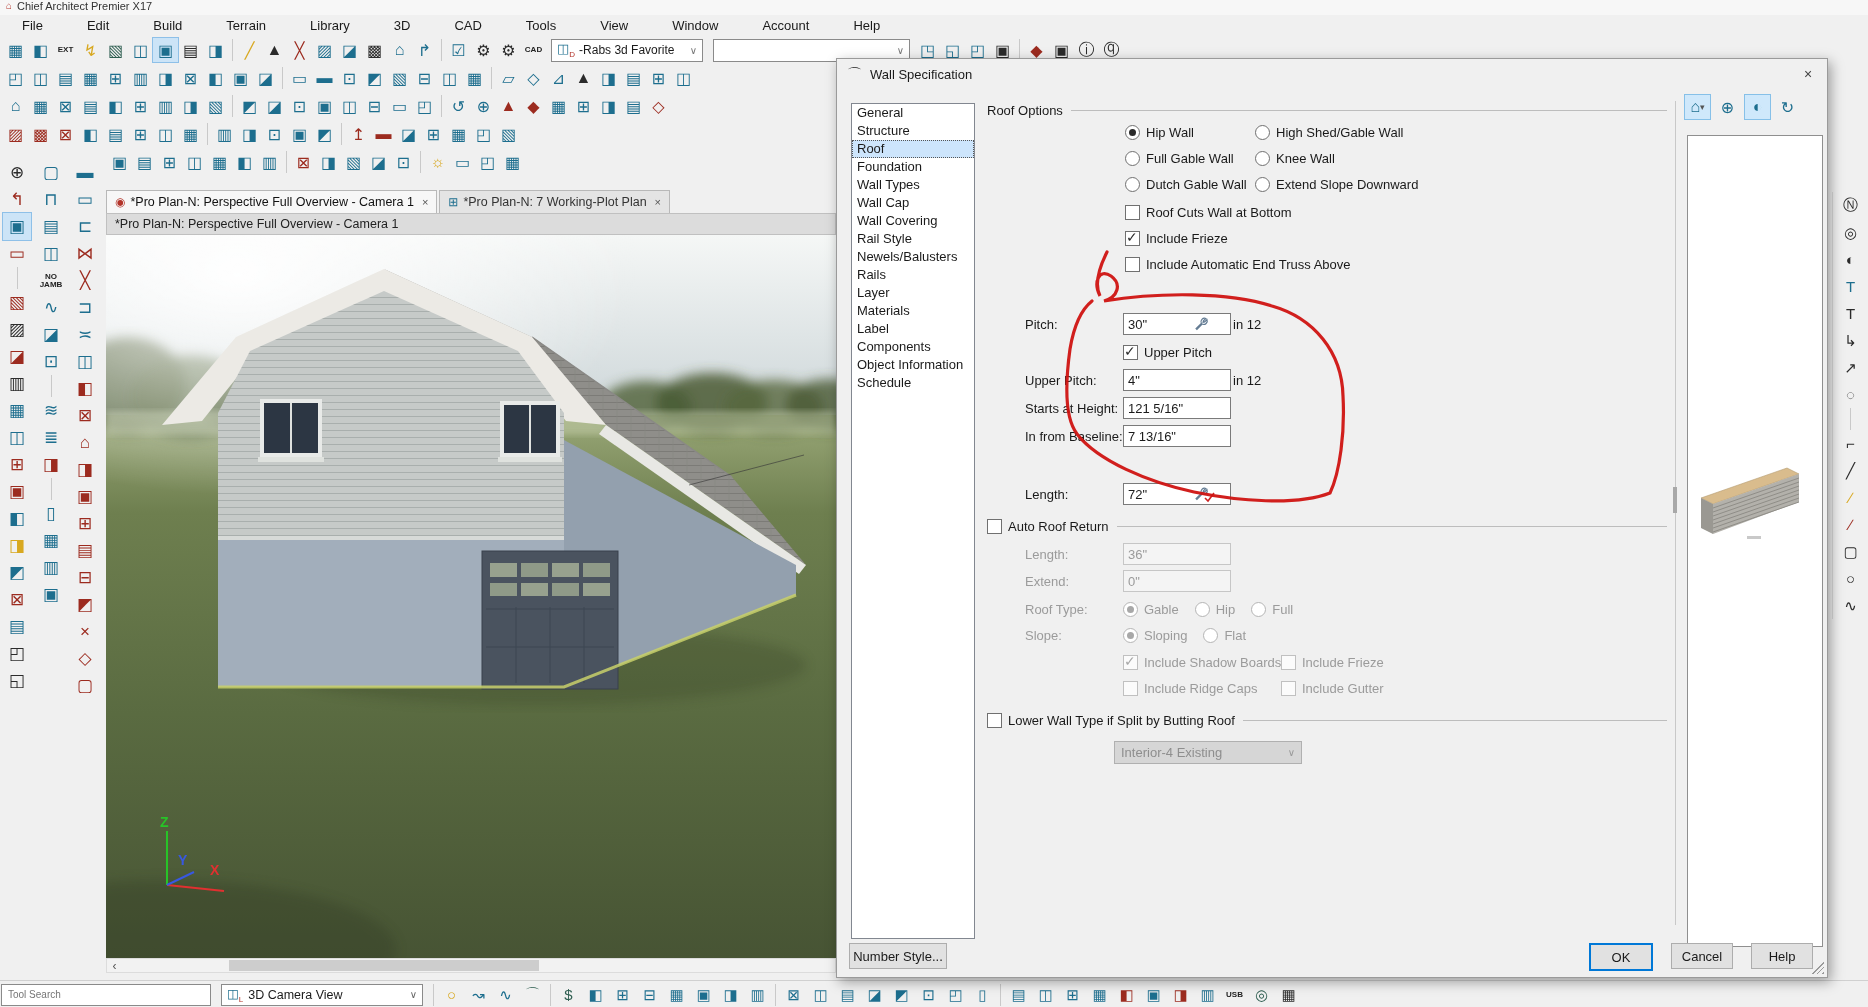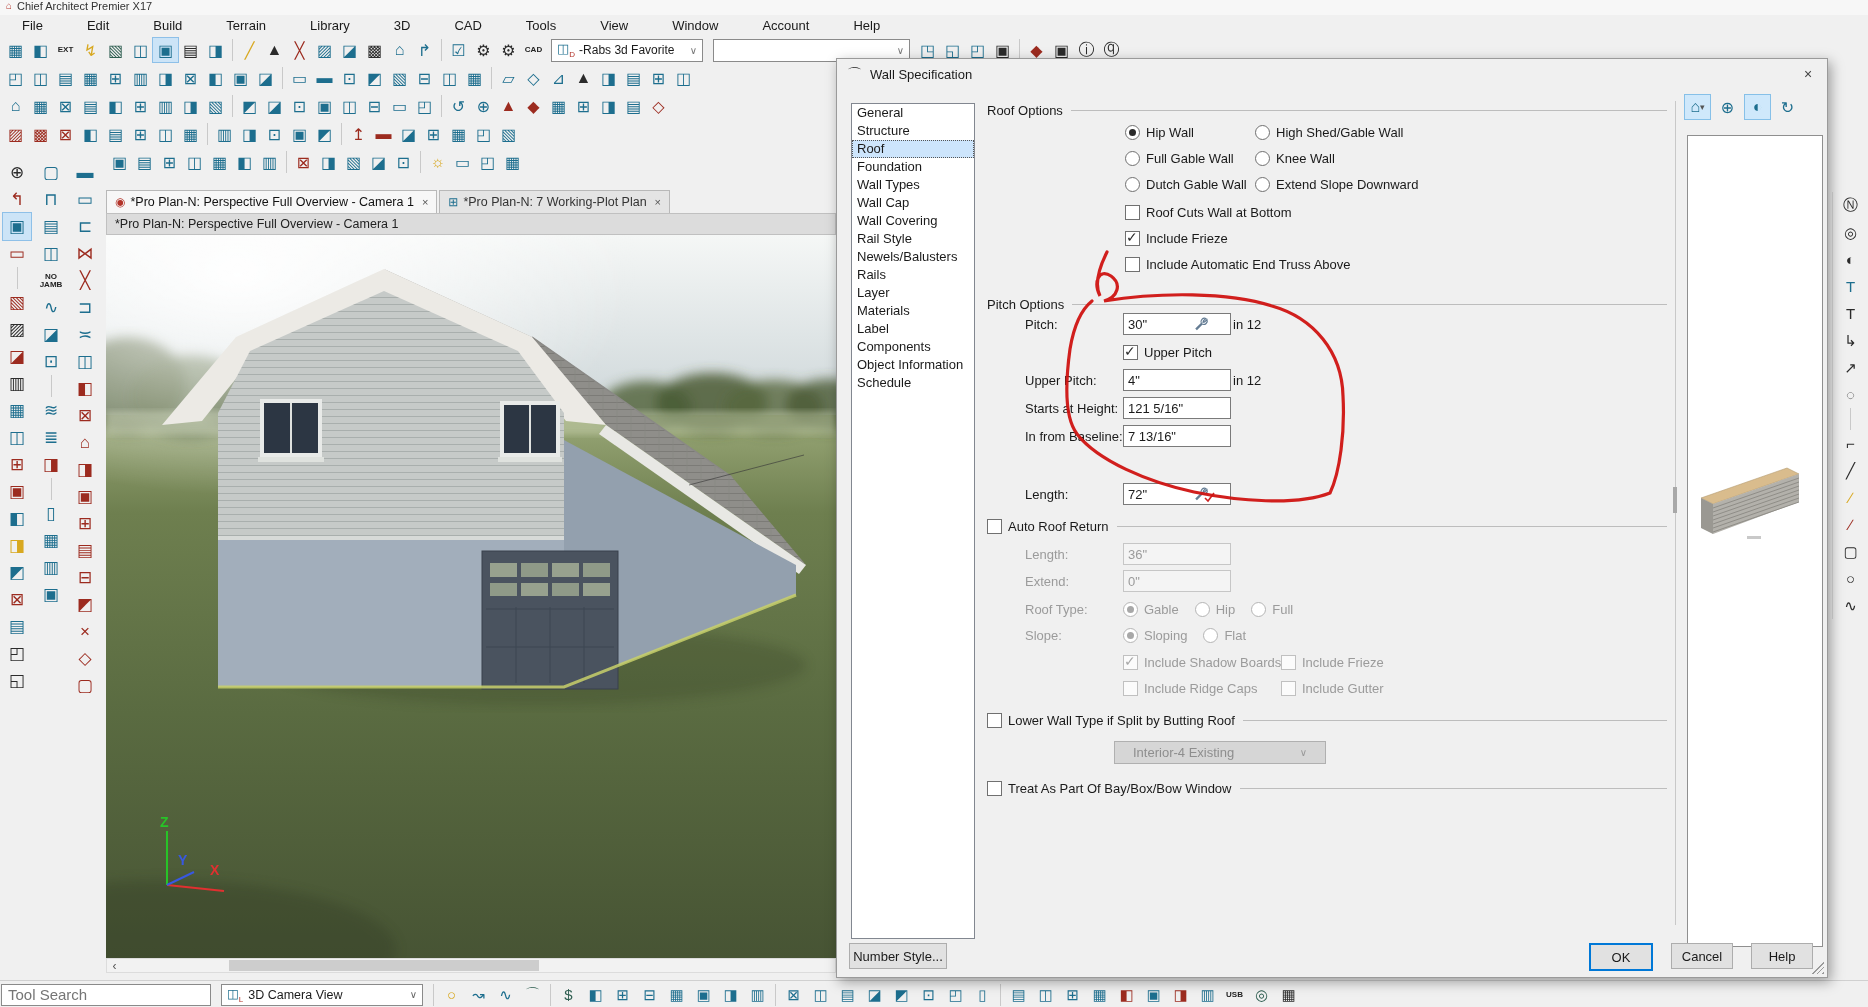--- a/index.html
+++ b/index.html
@@ -41,21 +41,21 @@
              border:1px solid #c0c0c0;box-sizing:border-box;display:flex;align-items:center;
              padding-left:8px;font-size:12.5px;color:#222;z-index:1;}
   .viewport{position:absolute;left:106px;top:235px;width:730px;height:723px;z-index:1;background:#dfe5e4;}
   .hscroll{position:absolute;left:106px;top:958px;width:730px;height:15px;background:#f2f2f2;
            border:1px solid #dcdcdc;box-sizing:border-box;display:flex;align-items:center;z-index:1;}
   .hscroll .arr{width:15px;text-align:center;color:#555;font-size:12px;}
   .hscroll .thumb{position:absolute;left:122px;width:310px;top:1px;bottom:1px;background:#cdcdcd;}
   
   .statusbar{position:absolute;left:0;top:980px;width:1868px;height:27px;background:#f0f0f0;
              border-top:1px solid #d0d0d0;display:flex;align-items:center;z-index:7;}
-  .statusbar input{width:196px;height:20px;border:1px solid #8a8a8a;font-size:15px;padding:0 6px;
+  .statusbar input{width:196px;height:20px;border:1px solid #8a8a8a;font-size:10px;padding:0 6px;
                    font-family:"Liberation Sans",sans-serif;margin-left:1px;}
   .camera-combo{width:190px;height:20px;border:1px solid #8a8a8a;background:#fff;display:flex;
                 align-items:center;font-size:12.5px;margin-left:10px;padding:0 5px;}
   .camera-combo .cic{color:#1d6e8e;margin-right:5px;}
   .camera-combo .cic sub{color:#b3342a;font-size:8px;}
   .camera-combo .chev{margin-left:auto;color:#666;font-size:10px;}
   .statusbar .ticon{width:27px;height:25px;font-size:15px;}
   
   .dialog{position:absolute;left:836px;top:58px;width:992px;height:920px;background:#f0f0f0;
           border:1px solid #9a9a9a;box-shadow:3px 4px 12px rgba(0,0,0,.35);z-index:8;box-sizing:border-box;font-size:13px;}
@@ -70,21 +70,21 @@
   .ghead{position:absolute;display:flex;align-items:center;height:18px;}
   .ghead .gl{margin-right:8px;white-space:nowrap;}
   .ghead .ln{height:1px;background:#bdbdbd;flex:1;}
   .row{position:absolute;display:flex;align-items:center;height:22px;white-space:nowrap;}
   .lab{position:absolute;height:22px;display:flex;align-items:center;white-space:nowrap;}
   .lab.dis,.dis{color:#9b9b9b;}
   .fld{position:absolute;width:98px;height:20px;border:1px solid #7a7a7a;background:#fff;
        display:flex;align-items:center;padding:0 4px;font-size:13px;box-sizing:content-box;}
   .fld.dis{border-color:#c6c6c6;background:#f4f4f4;color:#9b9b9b;}
   .ddown{position:absolute;width:174px;height:21px;border:1px solid #b0b0b0;background:#d6d6d6;
-         color:#8e8e8e;display:flex;align-items:center;padding:0 18px;font-size:13px;}
+         color:#8e8e8e;display:flex;align-items:center;padding:0 6px;font-size:13px;}
   .ddown .chev{margin-left:auto;color:#999;font-size:10px;}
   .rad{width:13px;height:13px;border:1px solid #707070;border-radius:50%;background:#fff;
        display:inline-block;position:relative;margin-right:6px;flex:none;}
   .rad.on::after{content:"";position:absolute;inset:3px;border-radius:50%;background:#2b2b2b;}
   .rad.gray{border-color:#b5b5b5;}
   .rad.gray.on::after{background:#a8a8a8;}
   .cb{width:13px;height:13px;border:1px solid #707070;background:#fff;display:inline-block;
       position:relative;margin-right:6px;flex:none;}
   .cb.on::after{content:"✓";position:absolute;top:-3px;left:0px;font-size:14px;color:#2b2b2b;}
   .cb.gray{border-color:#c0c0c0;background:#fbfbfb;}
@@ -537,24 +537,20 @@
       <div class="rrow">
         <span class="cb on"></span>
         <span>Include Frieze</span>
       </div>
       <div class="rrow">
         <span class="cb"></span>
         <span>Include Automatic End Truss Above</span>
       </div>
     </div>
 
-  <div class="ghead" style="left:150px;width:680px;top:236px">
-    <span class="gl">Pitch Options</span>
-      <span class="ln"></span>
-  </div>
   <div class="lab" style="left:188px;top:254px">Pitch:</div>
   <div class="fld" style="left:286px;top:254px">30"</div>
   <div class="lab" style="left:396px;top:254px">in 12</div>
   <span class="wrench" style="left:356px;top:256px">
     <svg width="16" height="16" viewBox="0 0 16 16">
         <path d="M3 13.6 L8.3 8.3 A3.6 3.6 0 0 1 12.9 3.4 L10.5 5.8 L10.1 7.3 L11.6 6.9 L14 4.5 A3.6 3.6 0 0 1 9.1 9.1 L3.9 14.4 Z" fill="#eef2f6" stroke="#5f7890" stroke-width="1.1"></path>
       </svg>
   </span>
 
   <div class="row" style="left:286px;top:282px">
@@ -642,27 +638,20 @@
       <span class="cb"></span>
         <span>Lower Wall Type if Split by Butting Roof</span>
     </span>
       <span class="ln"></span>
   </div>
   <div class="ddown" style="left:277px;top:682px">
     <span>Interior-4 Existing</span>
     <span class="chev">∨</span>
   </div>
 
-  <div class="ghead" style="left:150px;width:680px;top:720px">
-    <span class="rrow" style="margin-right:8px">
-      <span class="cb"></span>
-        <span>Treat As Part Of Bay/Box/Bow Window</span>
-    </span>
-      <span class="ln"></span>
-  </div>
 
   <div class="vline"></div>
   <div class="vthumb"></div>
   <div class="pv-tools">
     <span class="pv-btn active">
         <span>⌂</span>
         <span class="pv-chev">▾</span>
       </span>
     <span class="pv-btn">⊕</span>
     <span class="pv-btn active">◐</span>

